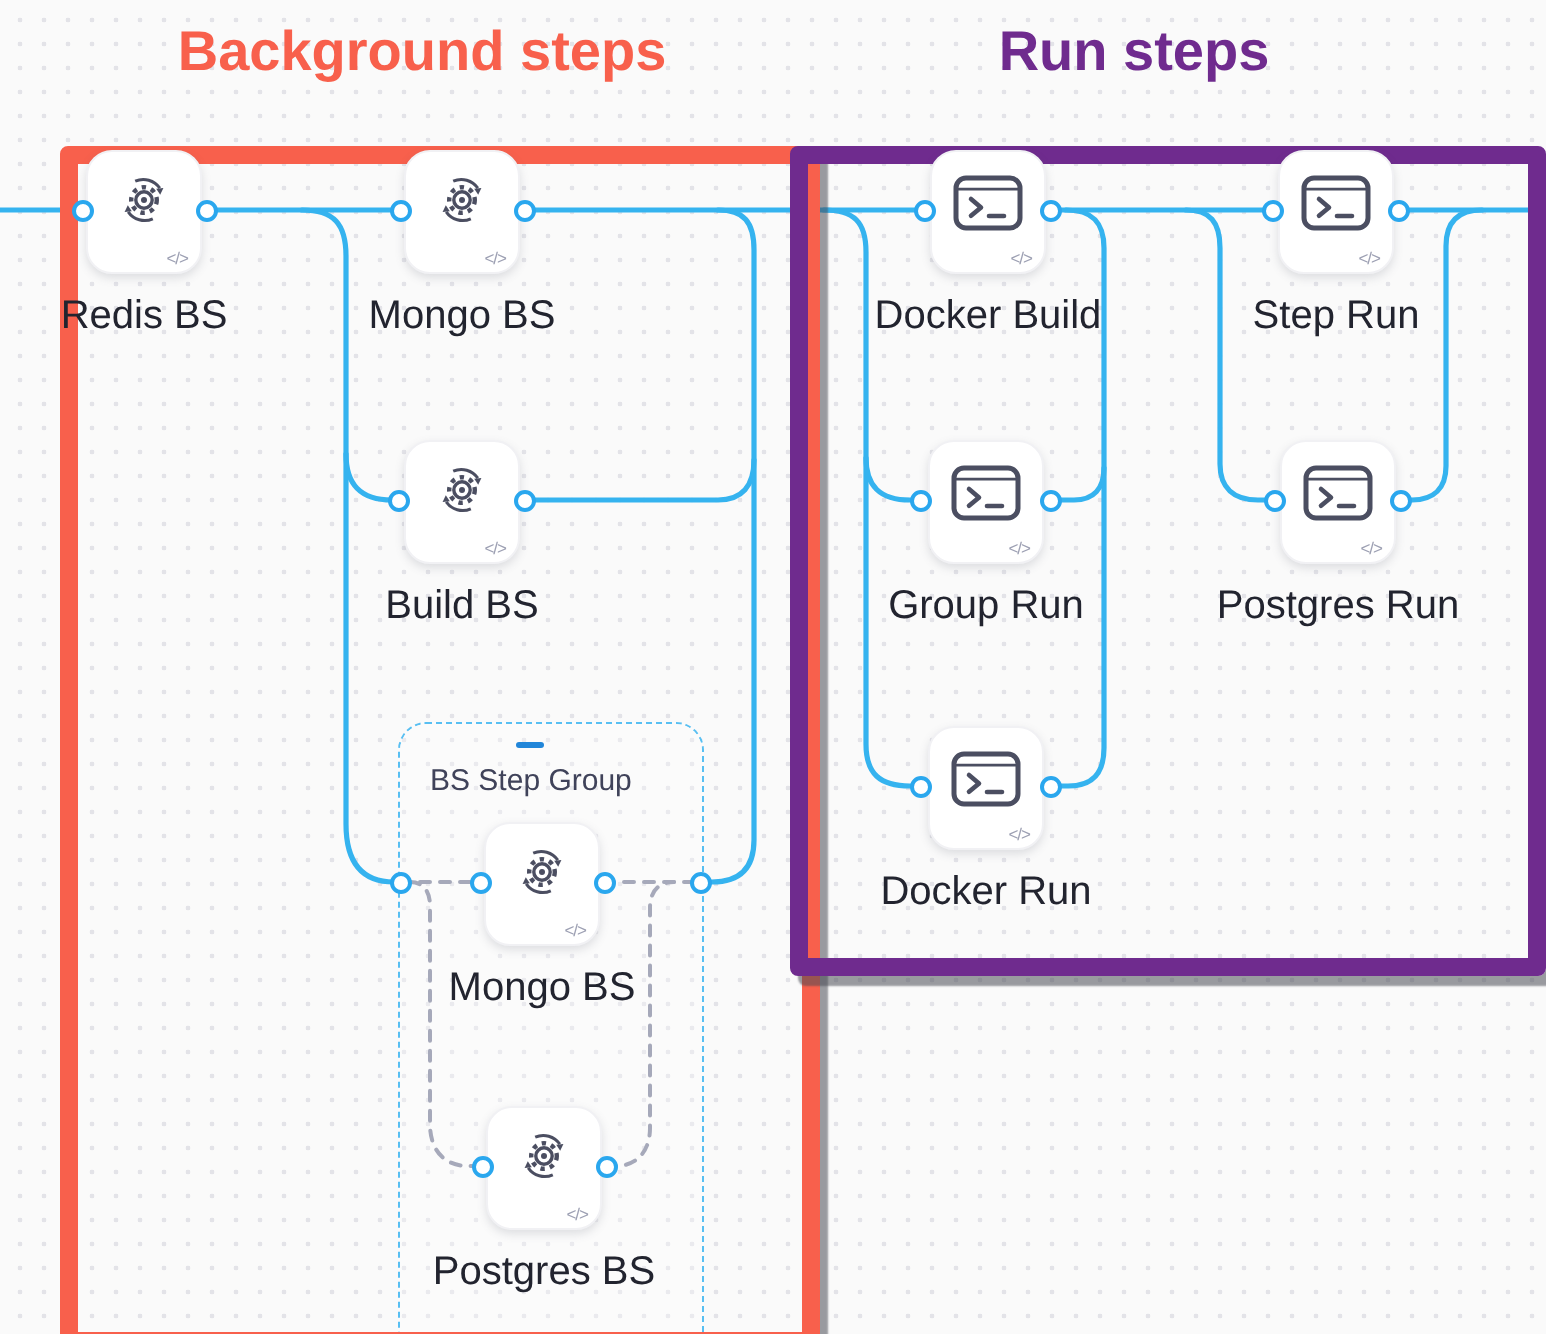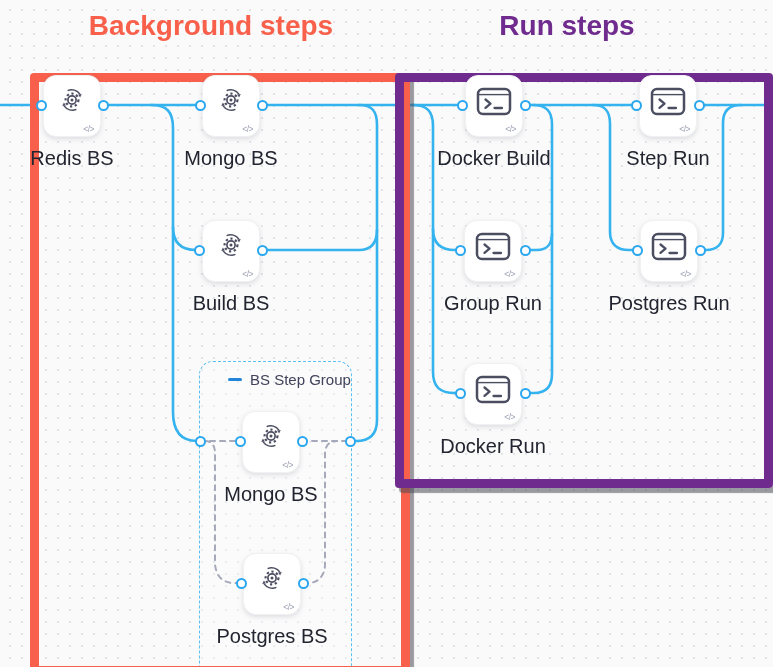--- a/index.html
+++ b/index.html
@@ -19,21 +19,21 @@
   .annot-box{position:absolute;z-index:3;border-radius:4px;
     box-shadow:4px 5px 1px rgba(73,74,84,0.55);}
   .box-red{left:30px;top:73px;width:362px;height:584px;border:9px solid var(--red);}
   .box-purple{left:395px;top:73px;width:360px;height:397px;border:9px solid var(--purple);}
   .group-box{
     position:absolute;left:199px;top:361px;width:151px;height:320px;
     border:1.6px dashed var(--groupBorder);border-radius:14px;z-index:1;
     background:rgba(255,255,255,0.25);
   }
   .group-label{
-    position:absolute;left:228px;top:371px;z-index:5;display:flex;align-items:center;gap:8px;
+    position:absolute;left:215px;top:371px;z-index:5;display:flex;align-items:center;gap:8px;flex-direction:column;
   }
   .group-dash{width:14px;height:3px;border-radius:2px;background:var(--blueDash);}
   .group-label-text{font-size:15px;color:#40435a;white-space:nowrap;}
   svg.wires{position:absolute;left:0;top:0;z-index:2;}
   .wire{stroke:var(--wire);stroke-width:2.6;fill:none;stroke-linecap:round;}
   .wire-dashed{stroke:var(--dashWire);stroke-width:2;fill:none;stroke-linecap:round;
     stroke-dasharray:5 5;}
   .node{position:absolute;width:58px;z-index:5;}
   .card{
     position:relative;width:58px;height:62px;background:#ffffff;border:1px solid #f1f1f4;

